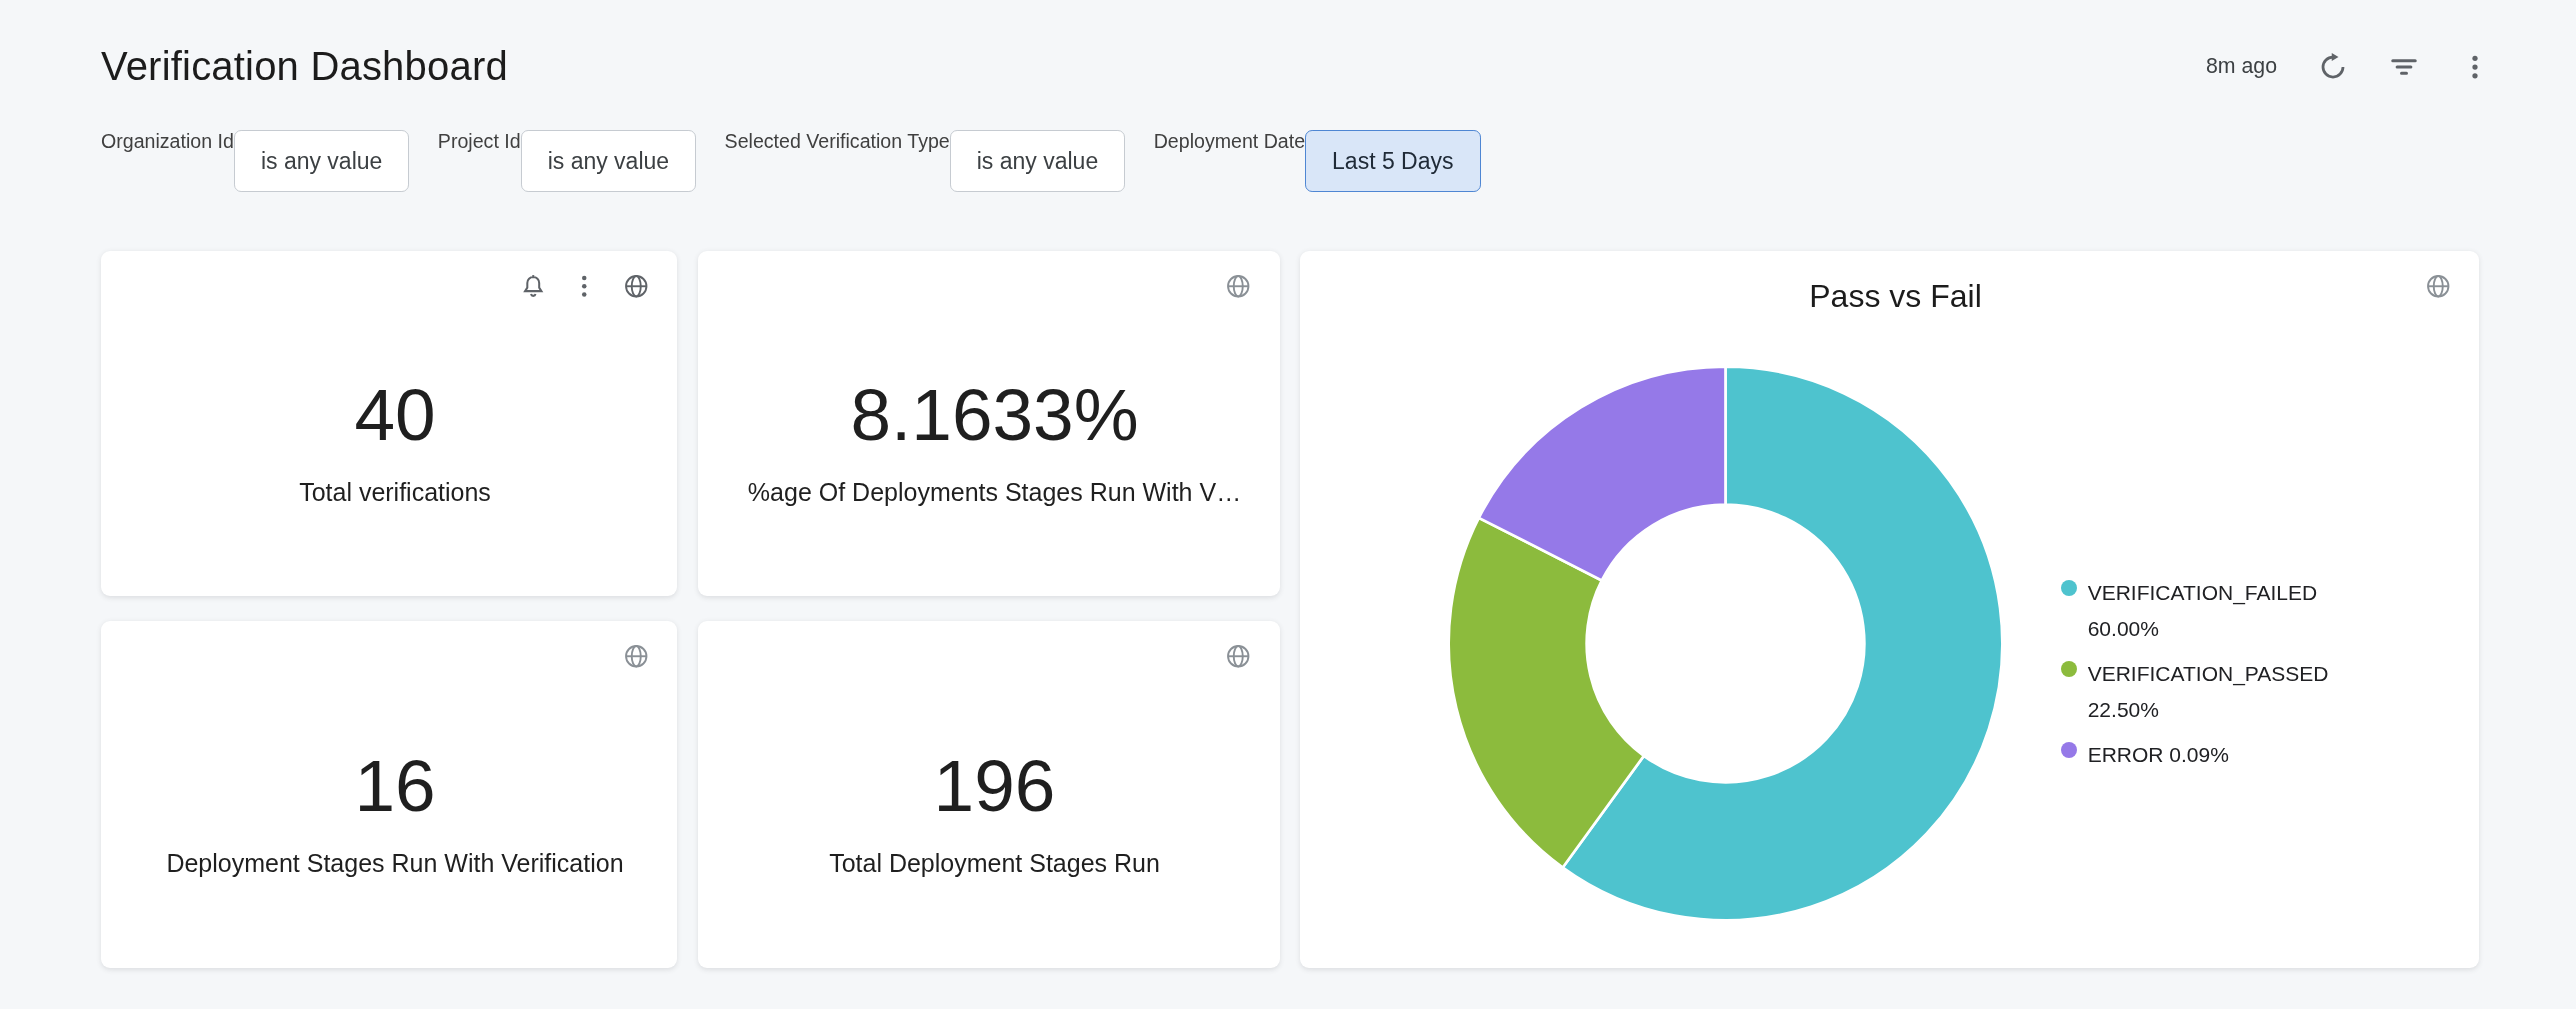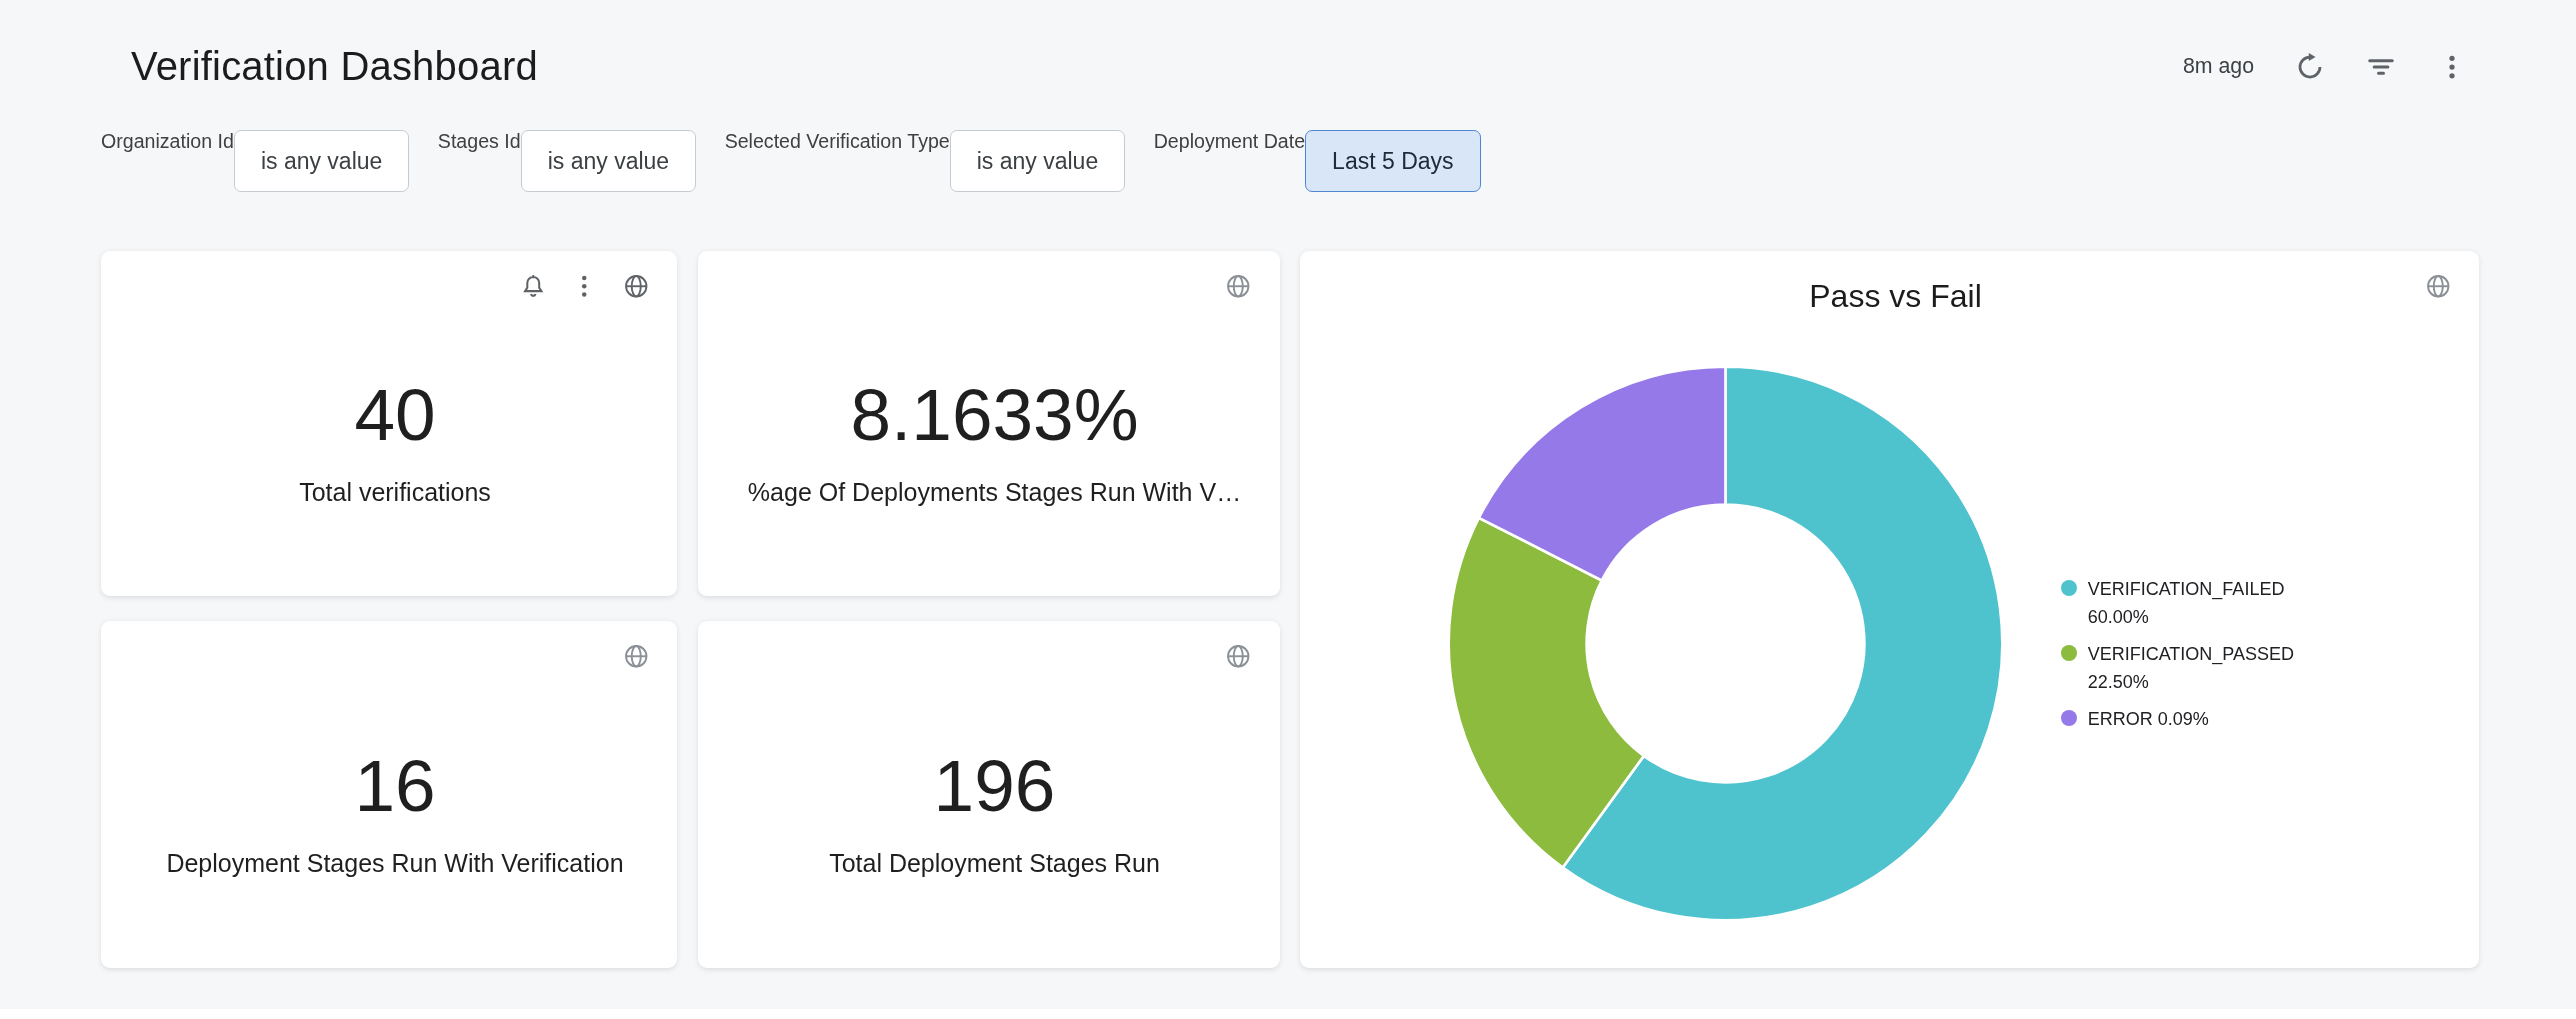--- a/index.html
+++ b/index.html
@@ -2,21 +2,21 @@
 <html style="font-size:14.2px"><head>
 <meta charset="utf-8">
 <style>
   * { box-sizing: border-box; margin: 0; padding: 0; }
   html, body { width: 2576px; height: 1019px; }
   body { font-family: "Liberation Sans", sans-serif; background: #ffffff; overflow: hidden; }
 
   .dashboard { width: 2576px; height: 1009px; background: #f5f7f9; overflow: hidden; }
 
   
-  .header { display: flex; align-items: center; padding: 44px 109px 0 101px; margin-left: 30px; }
+  .header { display: flex; align-items: center; padding: 44px 86px 0 101px; }
   .page-title { font-size: 40px; font-weight: 500; color: #1c1c1c; letter-spacing: 0.2px; }
   .header-right { margin-left: auto; display: flex; align-items: center; gap: 41px; }
   .last-refresh { font-size: 21.3px; color: #3c4043; }
   .icon-btn { width: 30px; height: 30px; display: flex; align-items: center; justify-content: center; cursor: pointer; color: #5f6368; }
   .icon-btn svg { width: 100%; height: 100%; }
 
   
   .filters { display: flex; gap: 28.5px; padding: 41px 0 0 101px; }
   .filter-group { display: flex; align-items: flex-start; }
   .filter-label { font-size: 19.6px; color: #404040; margin-bottom: 11.6px; }
@@ -37,21 +37,21 @@
   .big-number { font-size: 73px; font-weight: 500; color: #1f1f1f; }
   .tile-label { font-size: 25px; color: #1f1f1f; margin-top: 22px; max-width: 94%; text-align: center; white-space: nowrap; overflow: hidden; }
 
   
   .pie-tile { grid-column: 3; grid-row: 1 / span 2; }
   .pie-title { text-align: center; font-size: 32px; font-weight: 500; color: #1c1c1c; margin-top: 27px; }
   .donut-svg { position: absolute; left: 146px; top: 113px; }
   .legend { position: absolute; left: 761px; top: 324px; display: flex; flex-direction: column; gap: 9px; width: 285px; }
   .legend-item { display: flex; align-items: flex-start; cursor: pointer; }
   .legend-dot { width: 16px; height: 16px; border-radius: 50%; flex: none; margin: 5.3px 10.7px 0 0; }
-  .legend-text { font-size: 18px; line-height: 28px; color: #202124; }
+  .legend-text { font-size: 21px; line-height: 36px; color: #202124; }
 
   .bottom-strip { height: 10.7px; background: #ffffff; }
 </style>
 </head>
 <body>
 
 <div class="dashboard">
 
   <div class="header">
     <div class="page-title">Verification Dashboard</div>
@@ -77,21 +77,21 @@
       </span>
     </div>
   </div>
 
   <div class="filters">
     <div class="filter-group">
       <span class="filter-label">Organization Id</span>
       <button class="filter-btn">is any value</button>
     </div>
     <div class="filter-group">
-      <span class="filter-label">Stages Id</span>
+      <span class="filter-label">Project Id</span>
       <button class="filter-btn">is any value</button>
     </div>
     <div class="filter-group">
       <span class="filter-label">Selected Verification Type</span>
       <button class="filter-btn">is any value</button>
     </div>
     <div class="filter-group">
       <span class="filter-label">Deployment Date</span>
       <button class="filter-btn active">Last 5 Days</button>
     </div>

